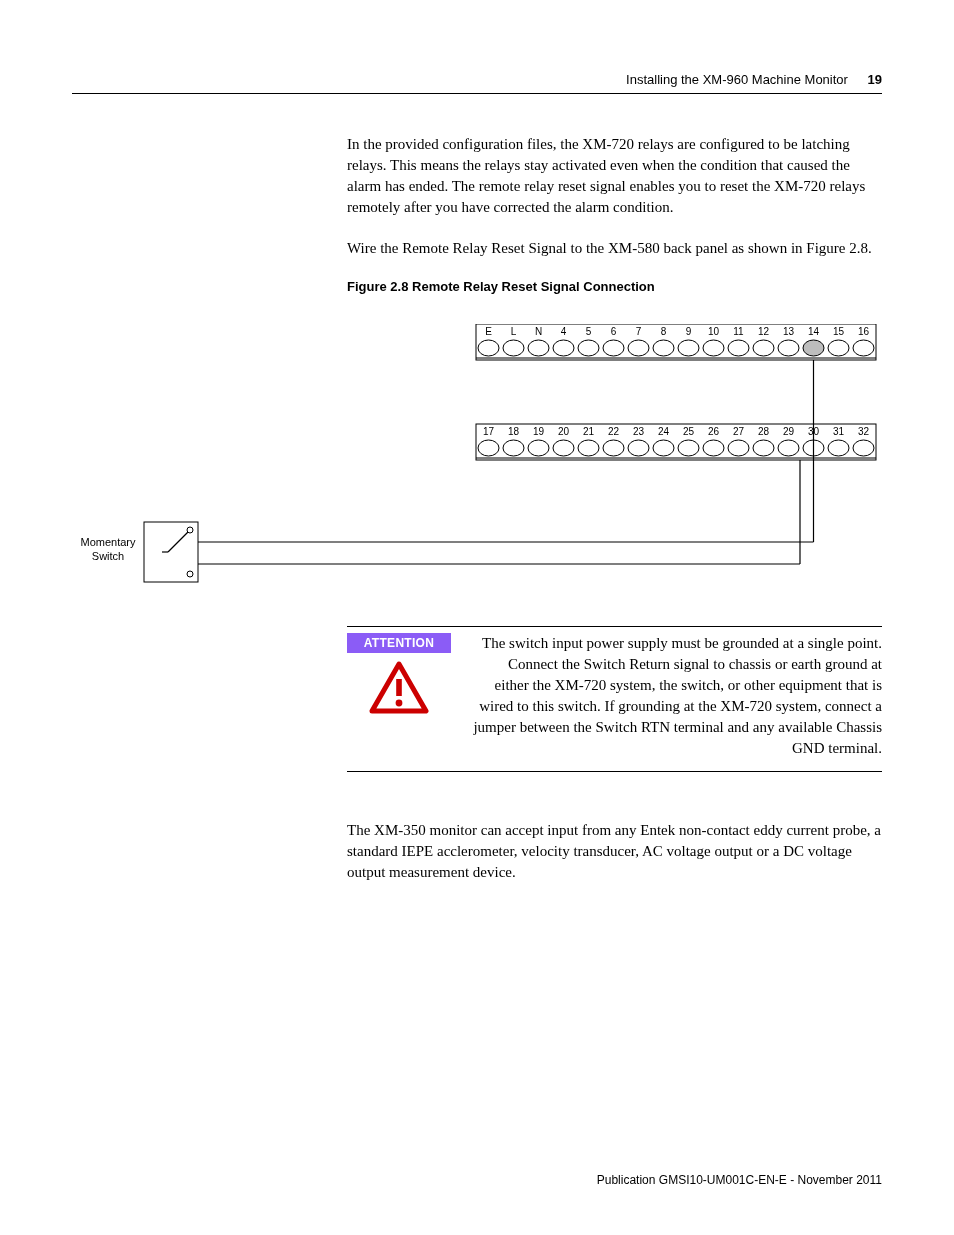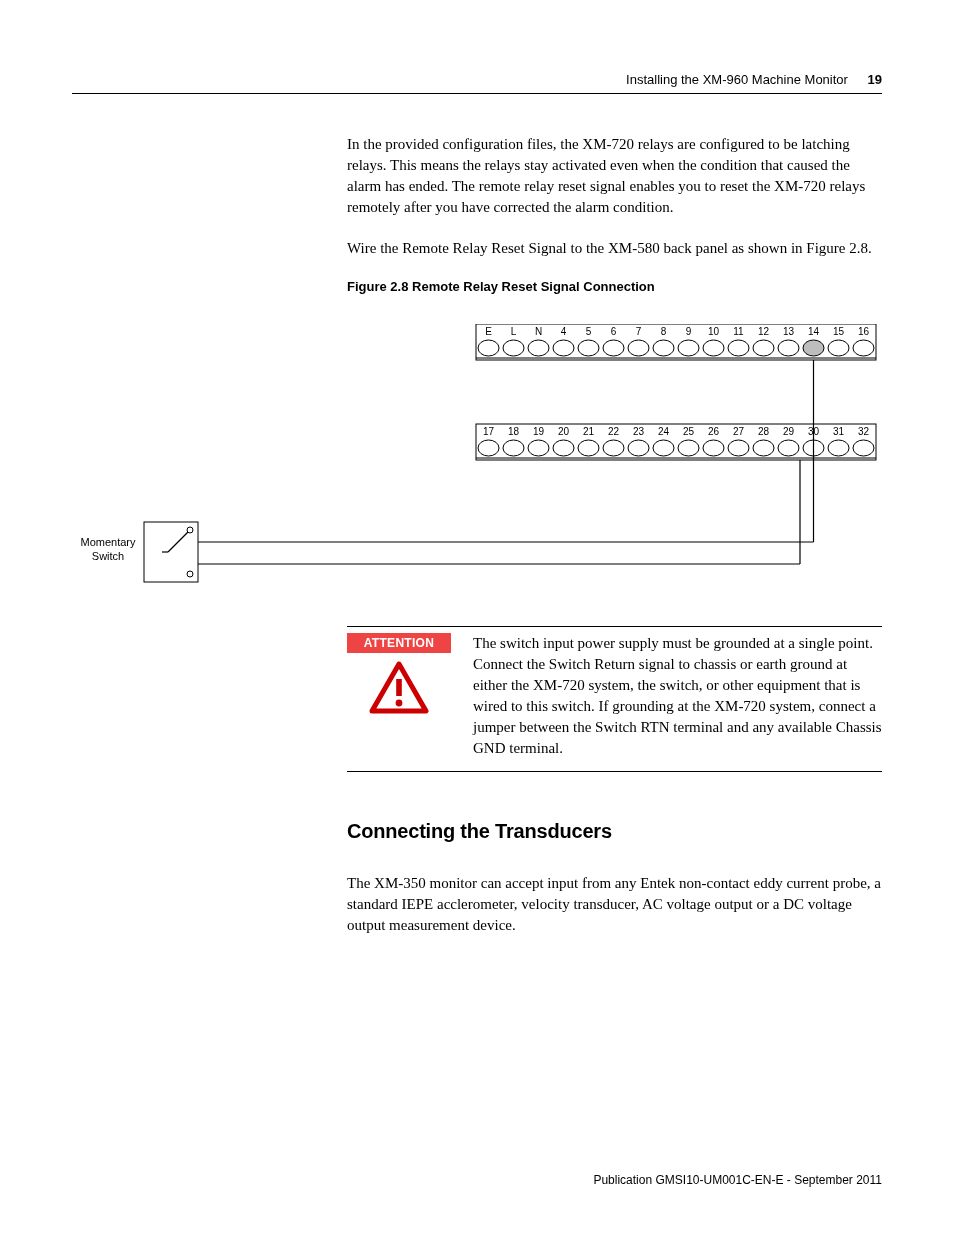--- a/index.html
+++ b/index.html
@@ -63,38 +63,39 @@
     margin-bottom: 48px;
   }
   .attention-left {
     width: 104px;
     flex-shrink: 0;
     display: flex;
     flex-direction: column;
     align-items: center;
   }
   .attention-label {
-    background: #ef4444;
+    background: #8b5cf6;
     color: #fff;
     font-family: Arial, Helvetica, sans-serif;
     font-weight: bold;
     font-size: 12px;
     padding: 3px 8px;
     width: 100%;
     text-align: center;
     letter-spacing: 0.3px;
   }
   .attention-icon {
     margin-top: 8px;
   }
   .attention-text {
     flex: 1;
     font-size: 15px;
     line-height: 1.4;
     padding-left: 22px;
+    text-align: right;
   }
   .footer {
     position: absolute;
     bottom: 48px;
     right: 72px;
     font-family: Arial, Helvetica, sans-serif;
     font-size: 12px;
   }
   svg text { font-family: Arial, Helvetica, sans-serif; }
 </style>
@@ -232,20 +233,19 @@
           <svg width="62" height="54" viewBox="0 0 62 54">
             <path d="M31 3 L58 50 L4 50 Z" fill="none" stroke="#cc0000" stroke-width="5" stroke-linejoin="round"></path>
             <rect x="28.2" y="18" width="5.6" height="17" fill="#cc0000"></rect>
             <circle cx="31" cy="42" r="3.4" fill="#cc0000"></circle>
           </svg>
         </div>
       </div>
       <div class="attention-text">The switch input power supply must be grounded at a single point. Connect the Switch Return signal to chassis or earth ground at either the XM-720 system, the switch, or other equipment that is wired to this switch. If grounding at the XM-720 system, connect a jumper between the Switch RTN terminal and any available Chassis GND terminal.</div>
     </div>
 
-    <h2 class="section-heading">Connecting the Transducers</h2>
 
     <p class="body-para">The XM-350 monitor can accept input from any Entek non-contact eddy current probe, a standard IEPE acclerometer, velocity transducer, AC voltage output or a DC voltage output measurement device.</p>
 
   </div>
 
-  <div class="footer">Publication GMSI10-UM001C-EN-E - September 2011</div>
+  <div class="footer">Publication GMSI10-UM001C-EN-E - November 2011</div>
 </div>
 
 </body></html>

